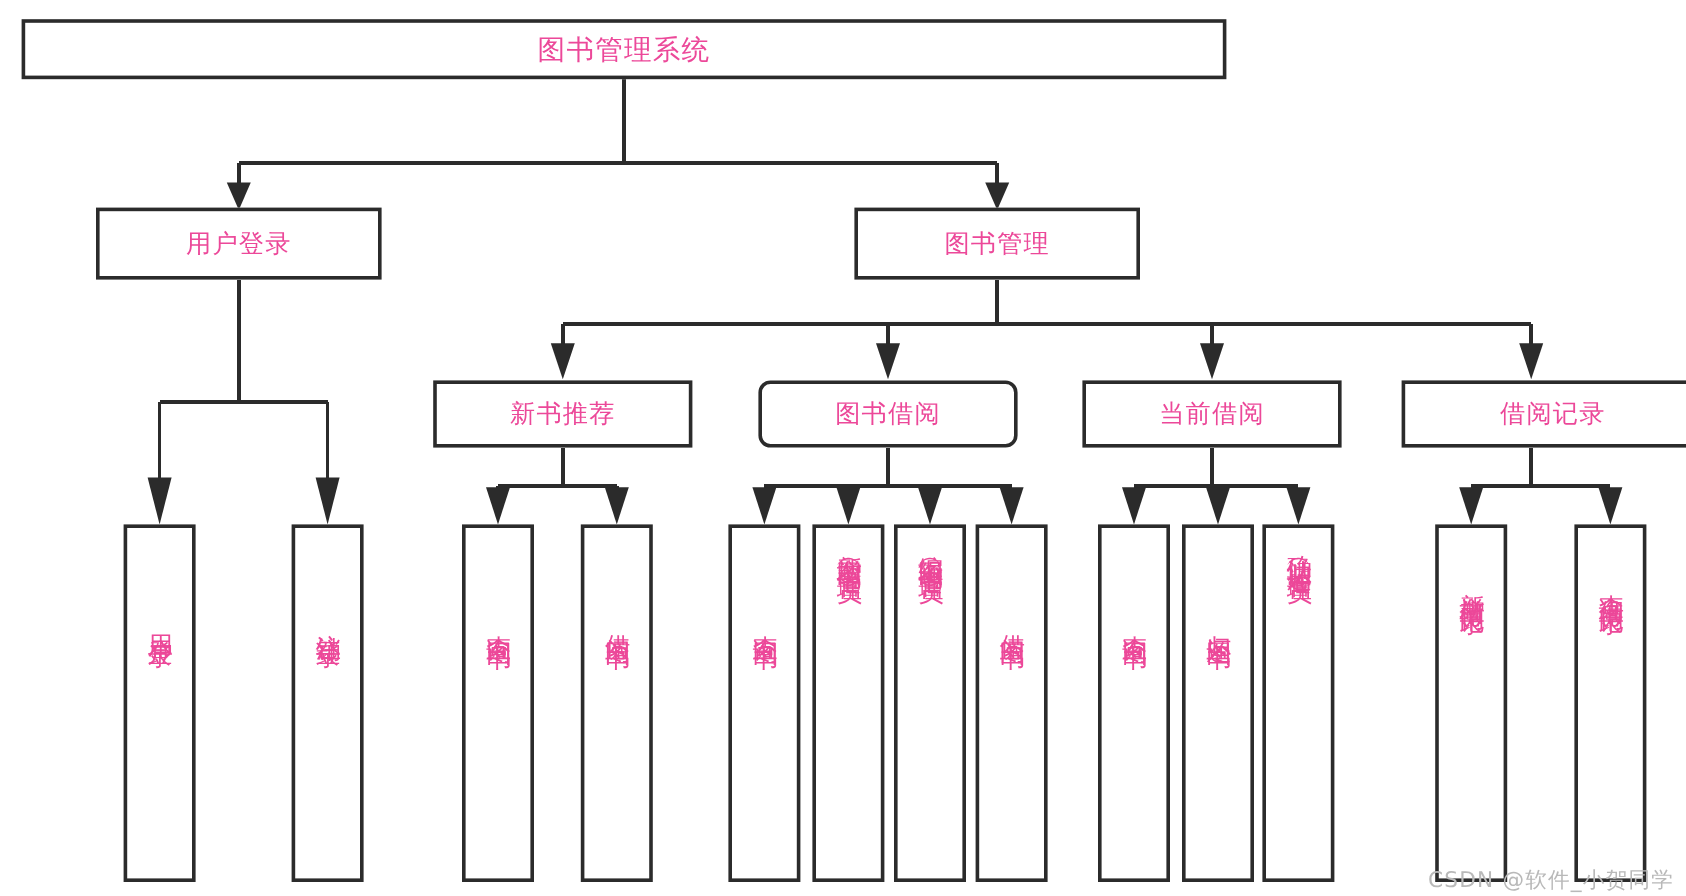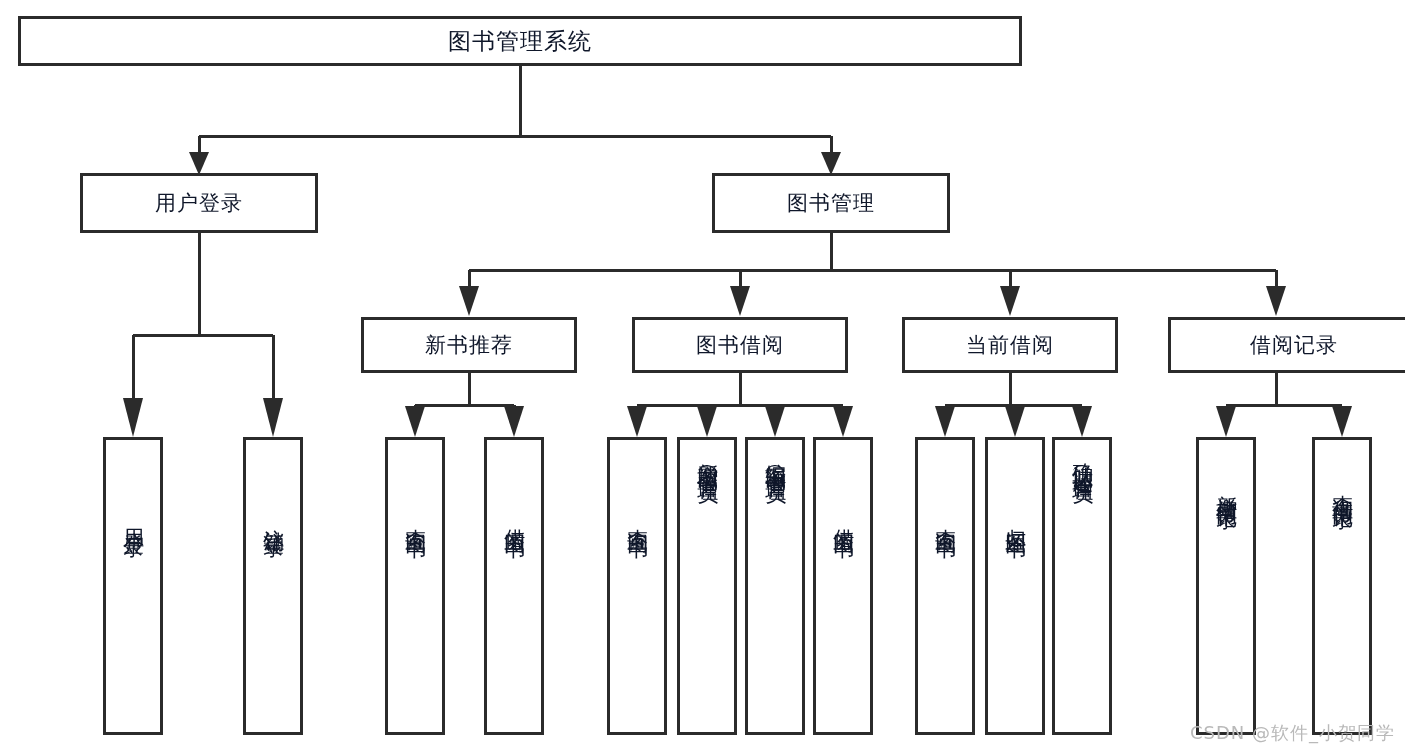--- a/index.html
+++ b/index.html
@@ -35,21 +35,21 @@
   #connectors polygon {
     fill: #2b2b2b;
     stroke: none;
   }
   
   .node {
     position: absolute;
     box-sizing: border-box;
     border: 3px solid #2b2b2b;
     background: #ffffff;
-    color: #0f172a;
+    color: #ec4899;
     display: flex;
     align-items: center;
     justify-content: center;
     text-align: center;
   }
   .node.root {
     font-size: 23px;
     letter-spacing: 1px;
   }
   .node.level2 {
@@ -163,21 +163,21 @@
   </div>
 
   <div class="node level2" style="left:712px; top:173px; width:238px; height:60px;">
     <span>图书管理</span>
   </div>
 
   <div class="node level3" style="left:361px; top:317px; width:216px; height:56px;">
     <span>新书推荐</span>
   </div>
 
-  <div class="node level3" style="left:632px; top:317px; width:216px; height:56px;">
+  <div class="node level3" style="left:632px; top:317px; width:216px; height:56px;border-radius:10px;">
     <span>图书借阅</span>
   </div>
 
   <div class="node level3" style="left:902px; top:317px; width:216px; height:56px;">
     <span>当前借阅</span>
   </div>
 
   <div class="node level3" style="left:1168px; top:317px; width:252px; height:56px;">
     <span>借阅记录</span>
   </div>

